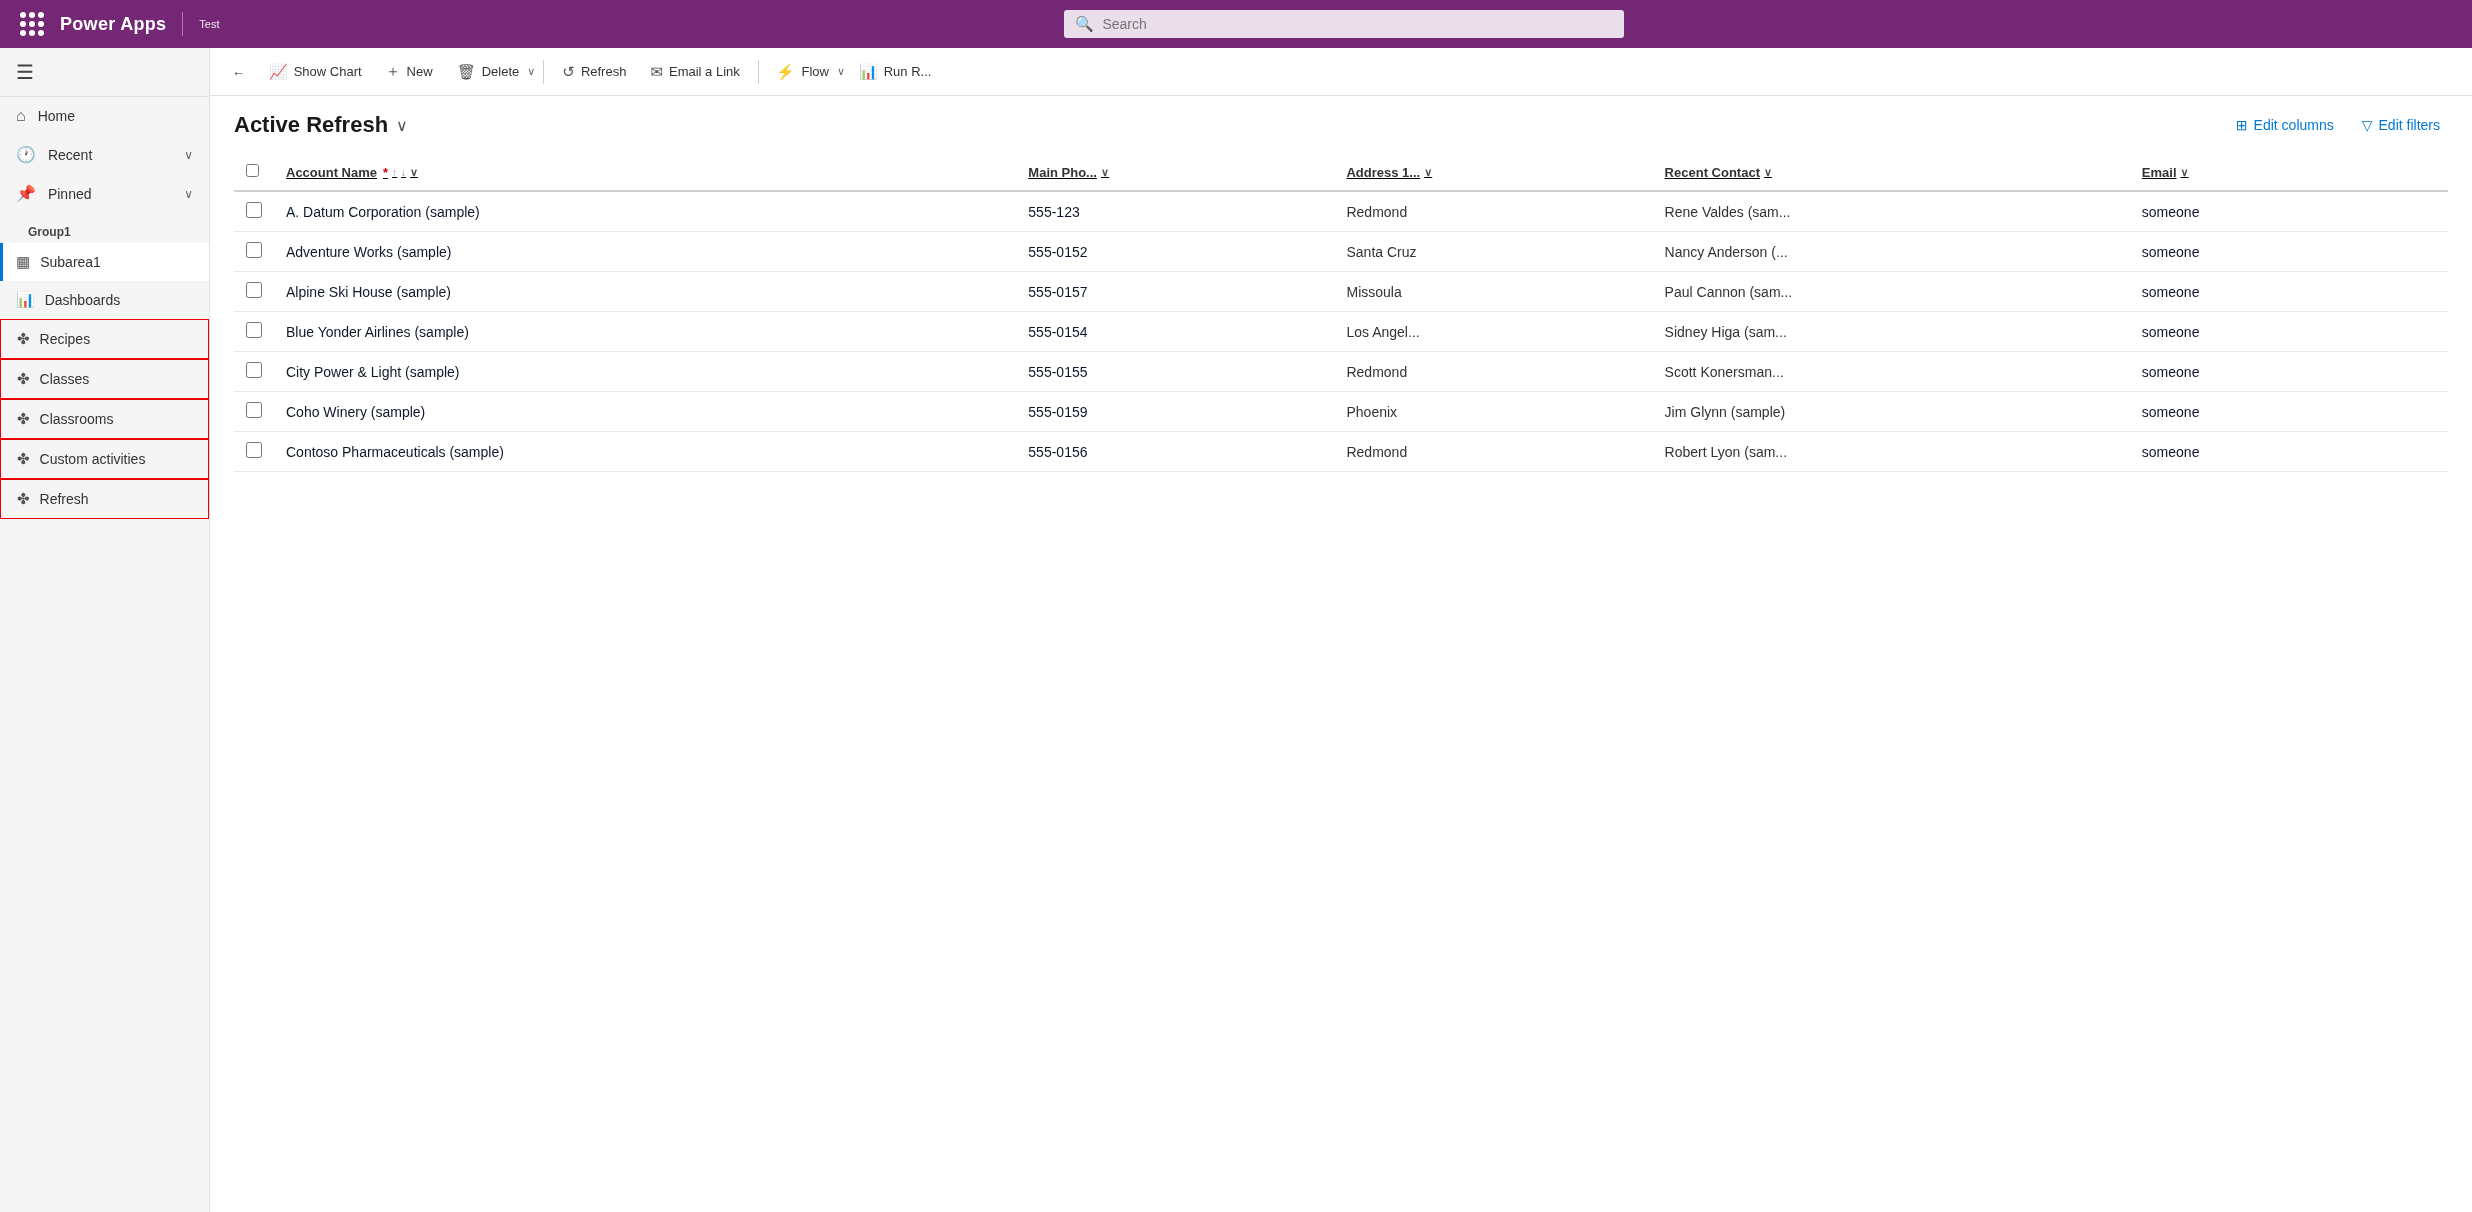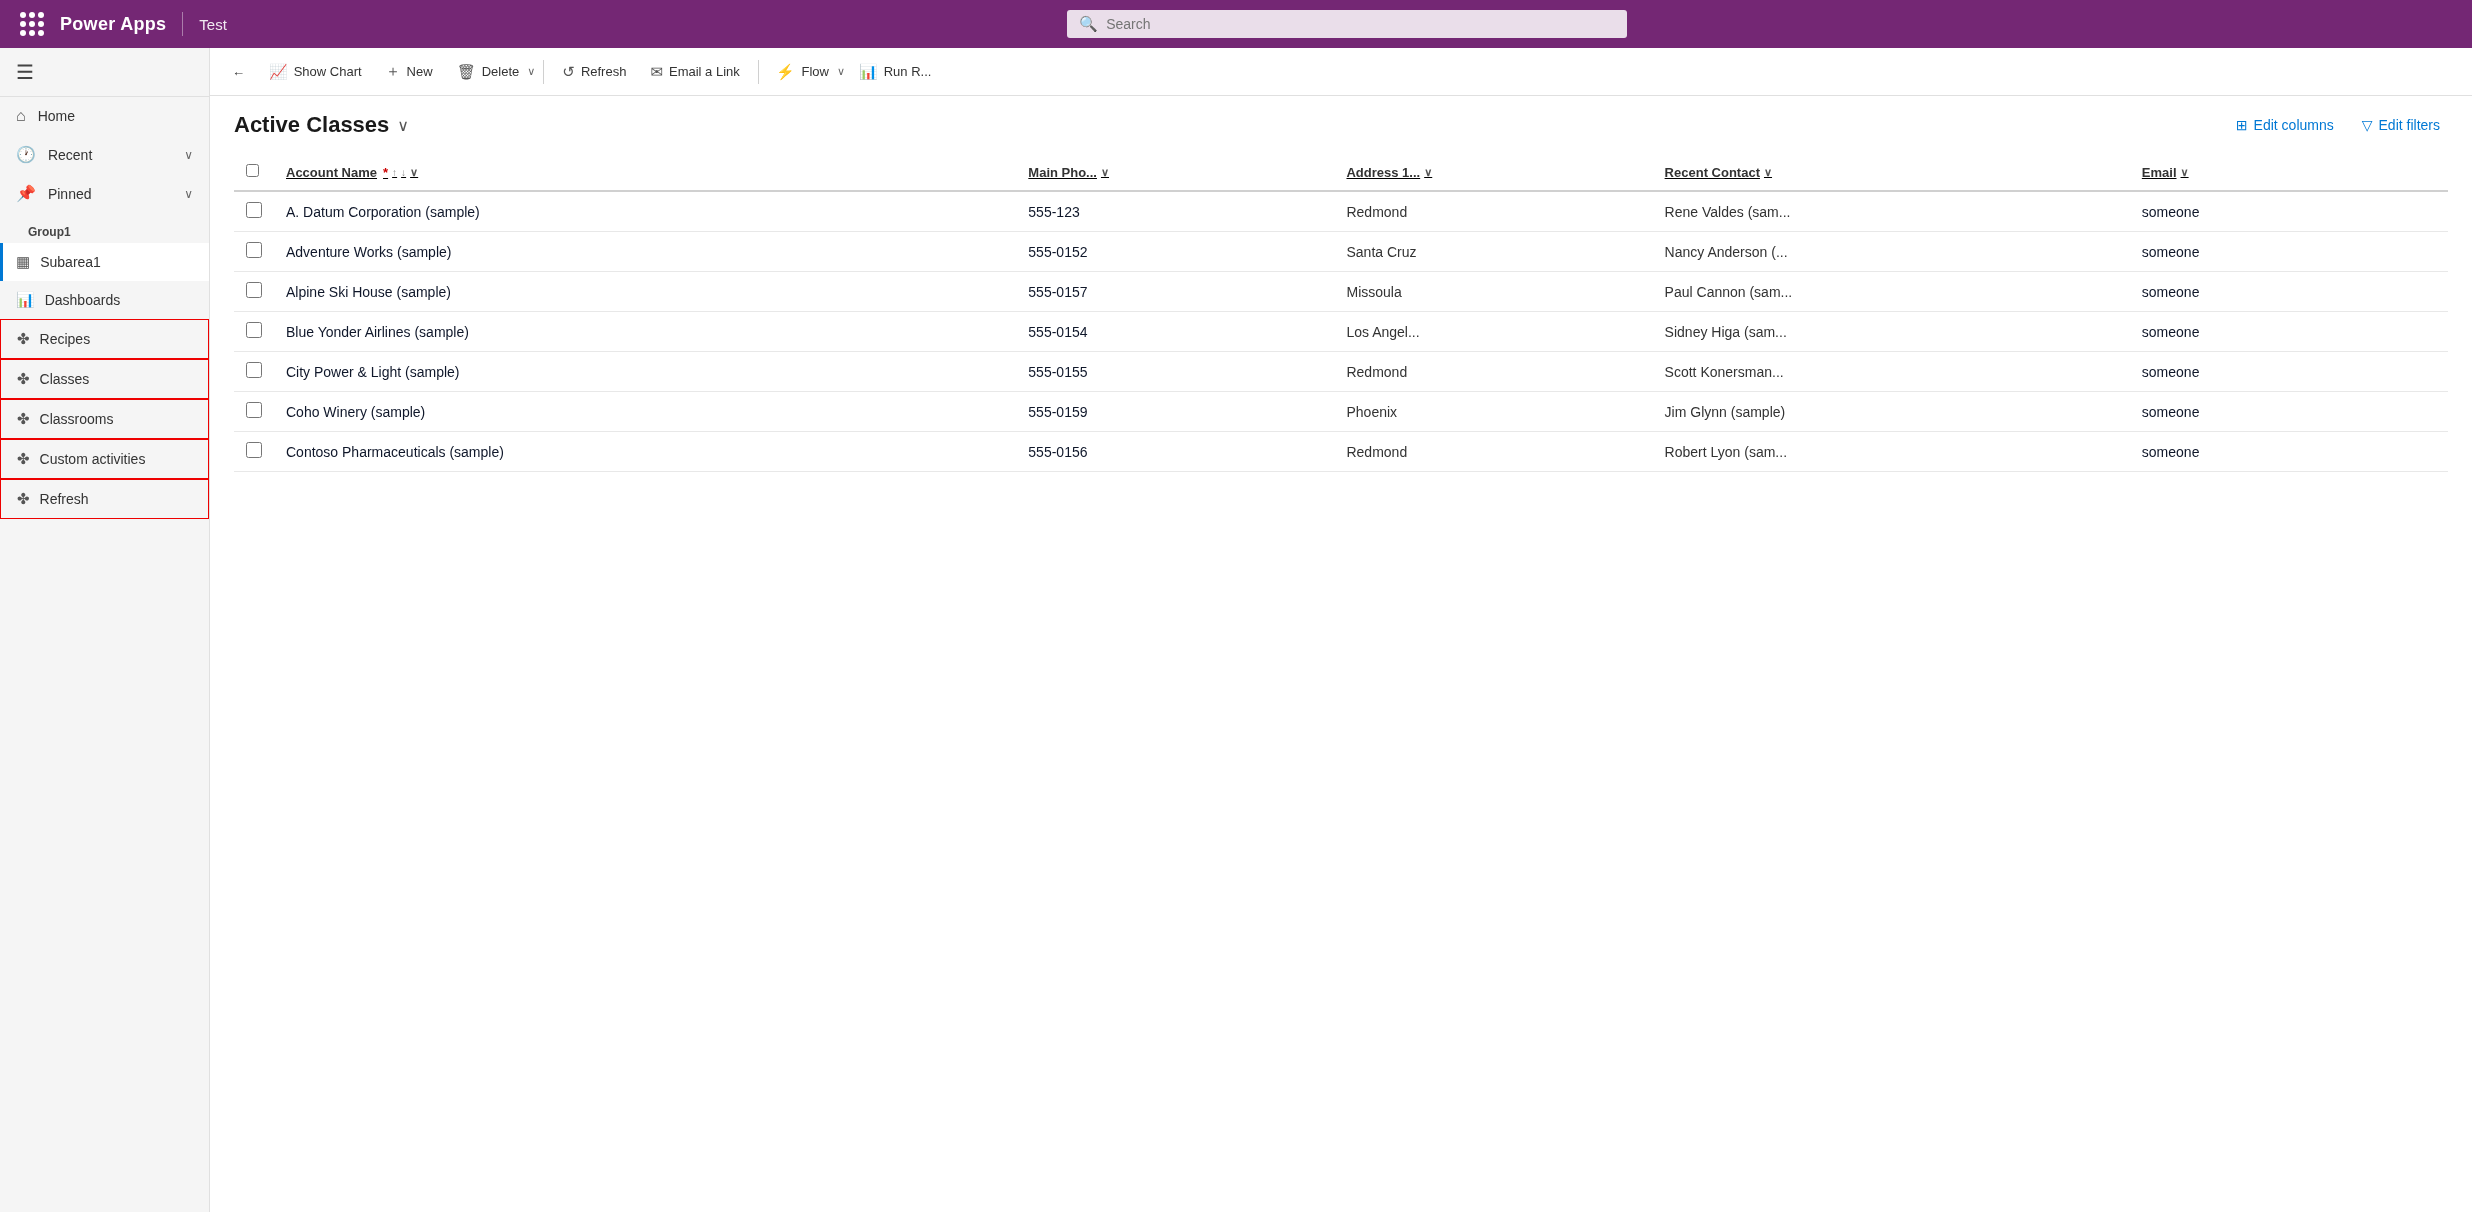--- a/index.html
+++ b/index.html
@@ -32,21 +32,21 @@
       font-weight: 600;
       color: #fff;
       letter-spacing: 0.3px;
     }
     .top-nav .divider {
       width: 1px;
       height: 24px;
       background: rgba(255,255,255,0.4);
     }
     .top-nav .env-name {
-      font-size: 15px;
+      font-size: 11px;
       color: #fff;
       opacity: 0.9;
     }
     .top-nav .search-bar {
       flex: 1;
       max-width: 560px;
       margin: 0 auto;
       display: flex;
       align-items: center;
       background: rgba(255,255,255,0.85);
@@ -389,21 +389,21 @@
       <button class="toolbar-btn">
         <span class="btn-icon">📊</span>
         <span>Run R...</span>
       </button>
     </div>
 
     <div class="content-main">
 
       <div class="page-header">
         <div class="page-title-area">
-          <span class="page-title">Active Classes</span>
+          <span class="page-title">Active Refresh</span>
           <span class="page-title-chevron">∨</span>
         </div>
         <div class="page-actions">
           <button class="page-action-btn">
             <span>⊞</span>
             <span>Edit columns</span>
           </button>
           <button class="page-action-btn">
             <span>▽</span>
             <span>Edit filters</span>

